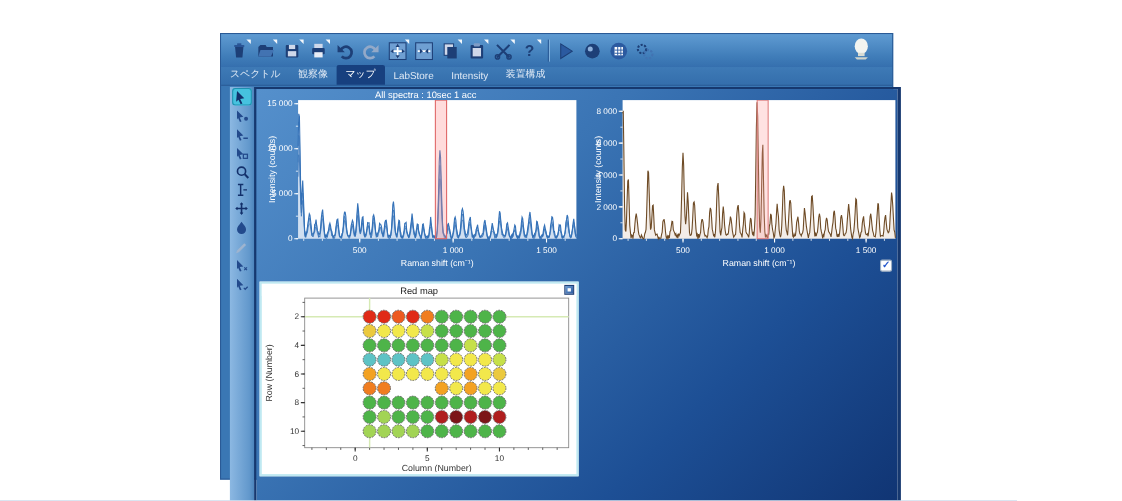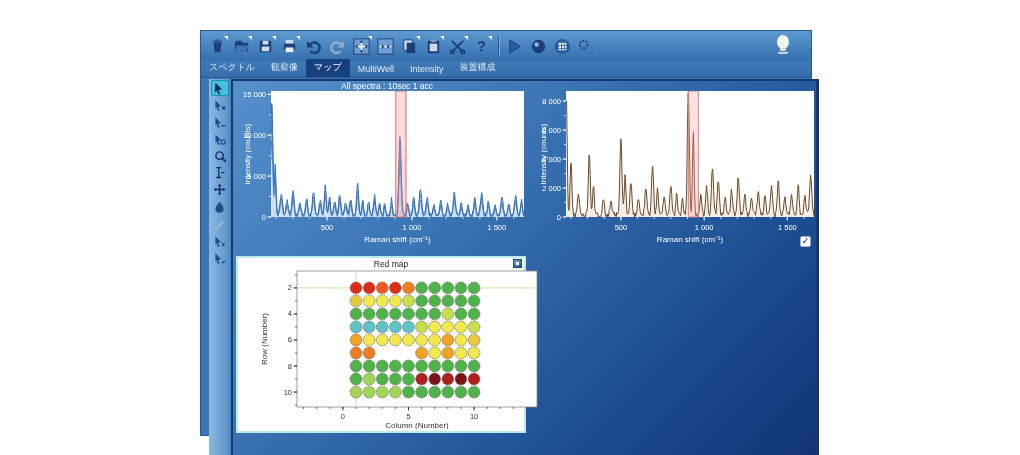--- a/index.html
+++ b/index.html
@@ -35,21 +35,21 @@
   .content{position:absolute;left:22px;top:0;right:0;bottom:0;
     border:2px solid #16386f;border-bottom-width:4px;border-right-width:3px;box-sizing:border-box;
     background:linear-gradient(135deg,#5590cc 0%,#3a74b4 35%,#1d4f95 70%,#0f3270 100%);}
   
   .chart{position:absolute;}
   .chart-title{position:absolute;left:0;top:0;width:100%;text-align:center;
     color:#ffffff;font-size:8.5px;height:10px;line-height:10px;}
   .chart svg{position:absolute;left:0;top:10px;}
   
   .map-panel{position:absolute;left:3px;top:175px;width:290px;height:177px;
-    background:#ffffff;border:2px solid #bfe9f2;box-sizing:border-box;padding-left:20px;}
+    background:#ffffff;border:2px solid #bfe9f2;box-sizing:border-box;}
   .map-header{position:relative;height:11px;background:#ffffff;}
   .map-title{position:absolute;left:0;top:1px;width:100%;text-align:center;
     font-size:8.5px;color:#222222;}
   .panel-ctl{position:absolute;right:2px;top:1px;width:9px;height:9px;
     background:linear-gradient(135deg,#6f9fd6,#2b5aa0);border:1px solid #1d3f77;
     box-sizing:border-box;cursor:pointer;}
   .panel-ctl::after{content:"";position:absolute;left:2px;top:2px;width:3px;height:3px;background:#ffffff;}
   
   .chkbox{position:absolute;width:11px;height:11px;background:#ffffff;border:1px solid #9fb0c4;
     border-radius:2px;box-sizing:border-box;cursor:pointer;font-size:9px;line-height:9px;
@@ -171,21 +171,21 @@
           <ellipse cx="10" cy="8" rx="6" ry="7" fill="#f2f4f0"></ellipse>
       <rect x="7" y="14" width="6" height="3" fill="#d8dcd4"></rect>
       <path d="M4 18h12l-2 2H6z" fill="#cfd4cc"></path>
         </svg>
     </div>
 
     <div class="tabbar">
         <div class="tab">スペクトル</div>
         <div class="tab">観察像</div>
         <div class="tab active">マップ</div>
-        <div class="tab">MultiWell</div>
+        <div class="tab">LabStore</div>
         <div class="tab">Intensity</div>
         <div class="tab">装置構成</div>
       </div>
 
     <div class="body">
       <div class="sidebar">
           <div class="stool selected">
             <svg viewBox="0 0 17 17">
               <path d="M3 2l8 8-4.5.8L9 16l-2 .8-2.4-5L2 14z" fill="#13306b"></path>
             </svg>

